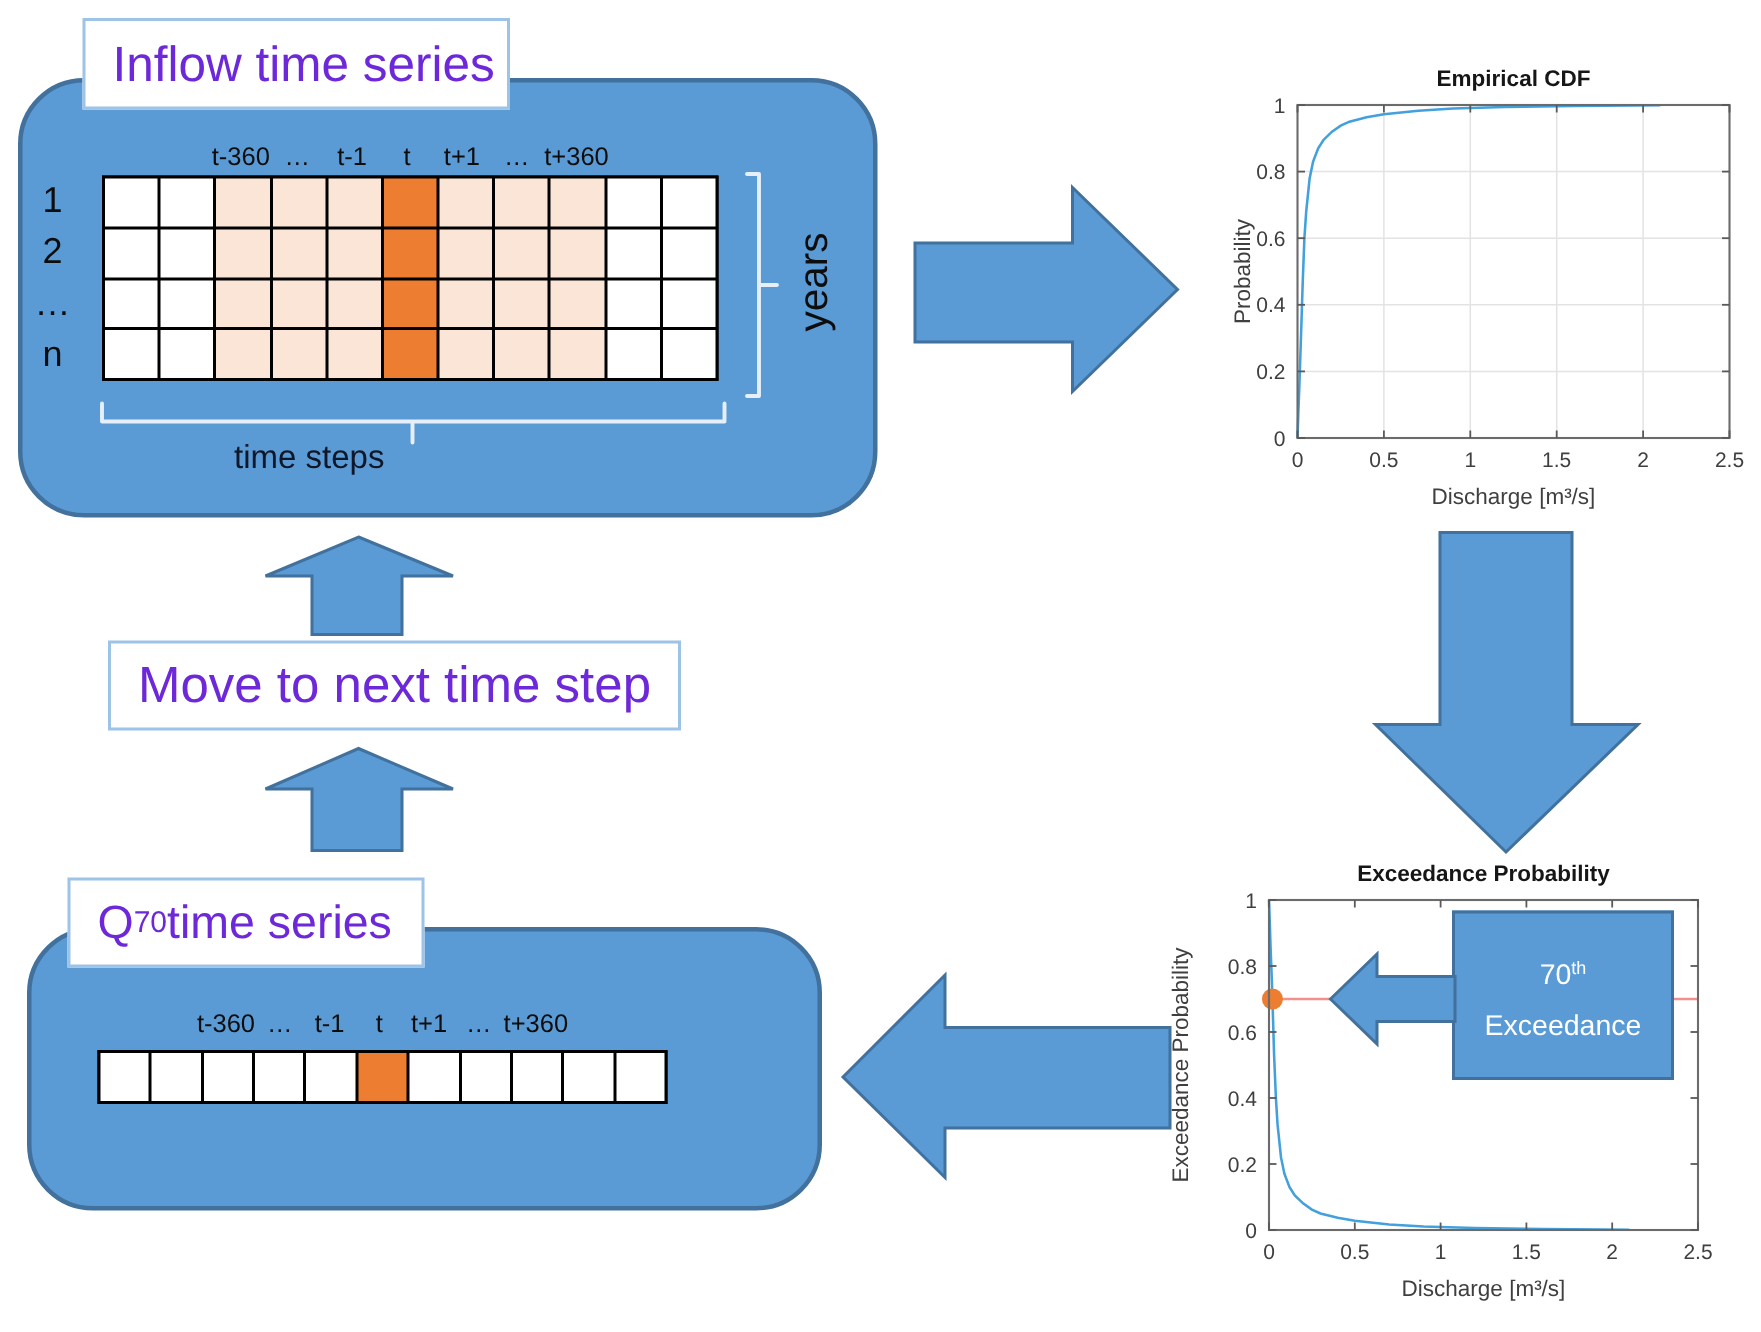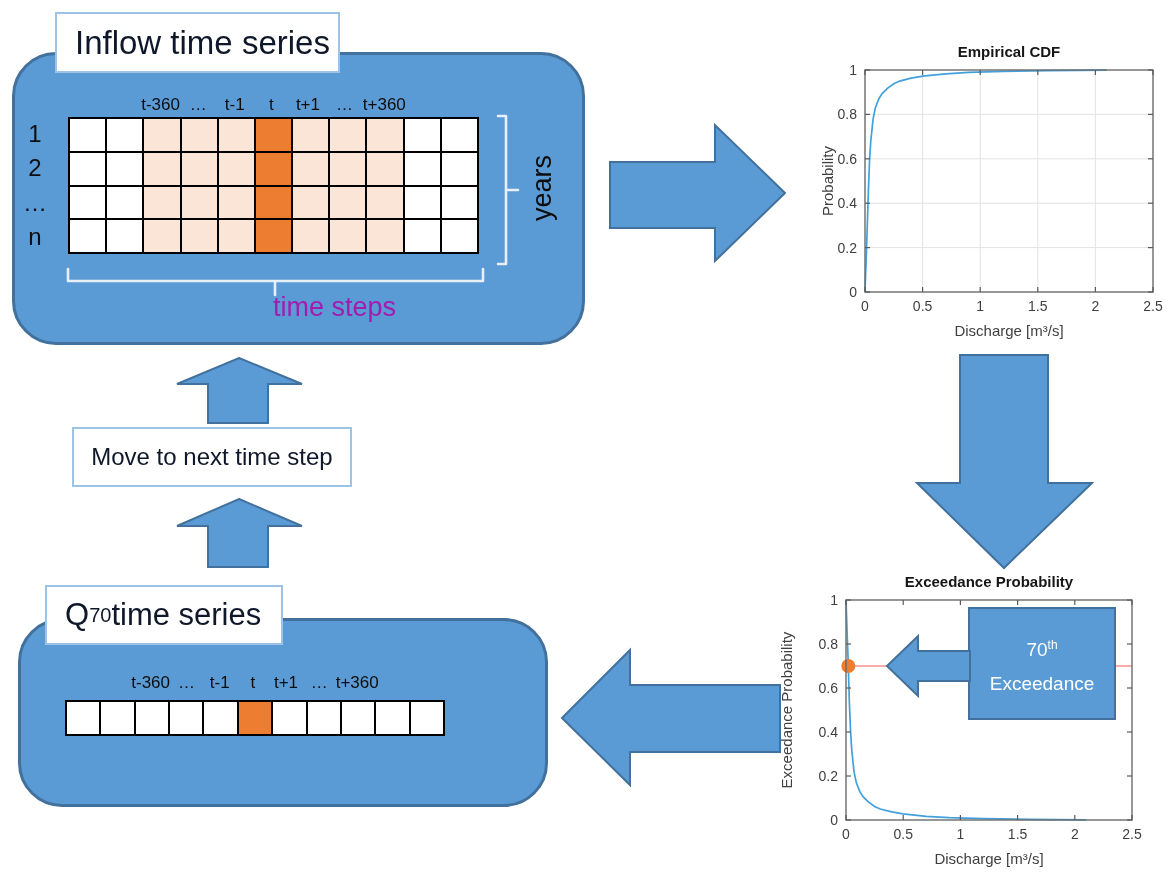--- a/index.html
+++ b/index.html
@@ -9,24 +9,24 @@
     font-family:"Liberation Sans", sans-serif;
   }
   
   .panel{
     position:absolute;background:#5B9BD5;
     border:3px solid #41719C;border-radius:44px;box-sizing:border-box;
   }
   
   .labelbox{
     position:absolute;background:#fff;border:2px solid #9DC3E6;box-sizing:border-box;
-    display:flex;align-items:center;color:#0f172a;white-space:nowrap;
+    display:flex;align-items:center;color:#6d28d9;white-space:nowrap;
   }
   #inflow-label{left:55px;top:12px;width:285px;height:61px;font-size:33px;padding-left:18px;}
-  #move-box{left:72px;top:427px;width:280px;height:60px;font-size:24px;justify-content:center;}
+  #move-box{left:72px;top:427px;width:382px;height:60px;font-size:34px;justify-content:center;}
   #q70-label{left:45px;top:585px;width:238px;height:60px;font-size:31px;padding-left:18px;}
   #q70-label sub{font-size:20px;line-height:0;}
   
   .cellgrid{
     position:absolute;display:grid;box-sizing:border-box;
     background:#000;border:2px solid #000;gap:2px;
   }
   .cell{background:#fff;}
   .cell.window{background:#FBE5D6;}
   .cell.current{background:#ED7D31;}
@@ -36,21 +36,21 @@
   .hdrrow{position:absolute;display:grid;grid-template-columns:repeat(11,1fr);}
   .hdrrow span{display:flex;align-items:flex-end;justify-content:center;white-space:nowrap;font-size:17px;color:#0d0d0d;}
   #inflow-headers{left:68px;top:88px;width:411px;height:27px;}
   #q70-headers{left:65px;top:666px;width:380px;height:27px;}
   
   #inflow-rowlabels{position:absolute;left:14px;top:117px;width:42px;height:137px;display:flex;flex-direction:column;}
   #inflow-rowlabels div{flex:1;display:flex;align-items:center;justify-content:center;font-size:24px;color:#0d0d0d;}
   
   #years-label{position:absolute;left:527px;top:110px;width:30px;height:156px;display:flex;align-items:center;justify-content:center;
     font-size:27px;color:#0d0d0d;transform:rotate(-90deg);transform-origin:center;white-space:nowrap;}
-  #time-steps-label{position:absolute;left:156px;top:292px;width:240px;text-align:right;font-size:27px;color:#a21caf;}
+  #time-steps-label{position:absolute;left:156px;top:292px;width:240px;text-align:left;font-size:22px;color:#0f172a;}
   .bracesvg{position:absolute;overflow:visible;}
   .brace{stroke:#E7EFF9;stroke-width:2.6;fill:none;stroke-linecap:round;}
   
   .chartsvg{position:absolute;left:0;top:0;width:1174px;height:888px;z-index:1;}
   .arrowsvg{position:absolute;left:0;top:0;width:1174px;height:888px;z-index:4;pointer-events:none;}
   .blockarrow{fill:#5B9BD5;stroke:#41719C;stroke-width:2;}
   .tick{stroke:#5a5a5a;stroke-width:1.2;}
   .gridline{stroke:#E3E3E3;stroke-width:1;}
   .axisbox{fill:none;stroke:#6b6b6b;stroke-width:1.4;}
   .series{fill:none;stroke:#42A0DC;stroke-width:1.7;}

